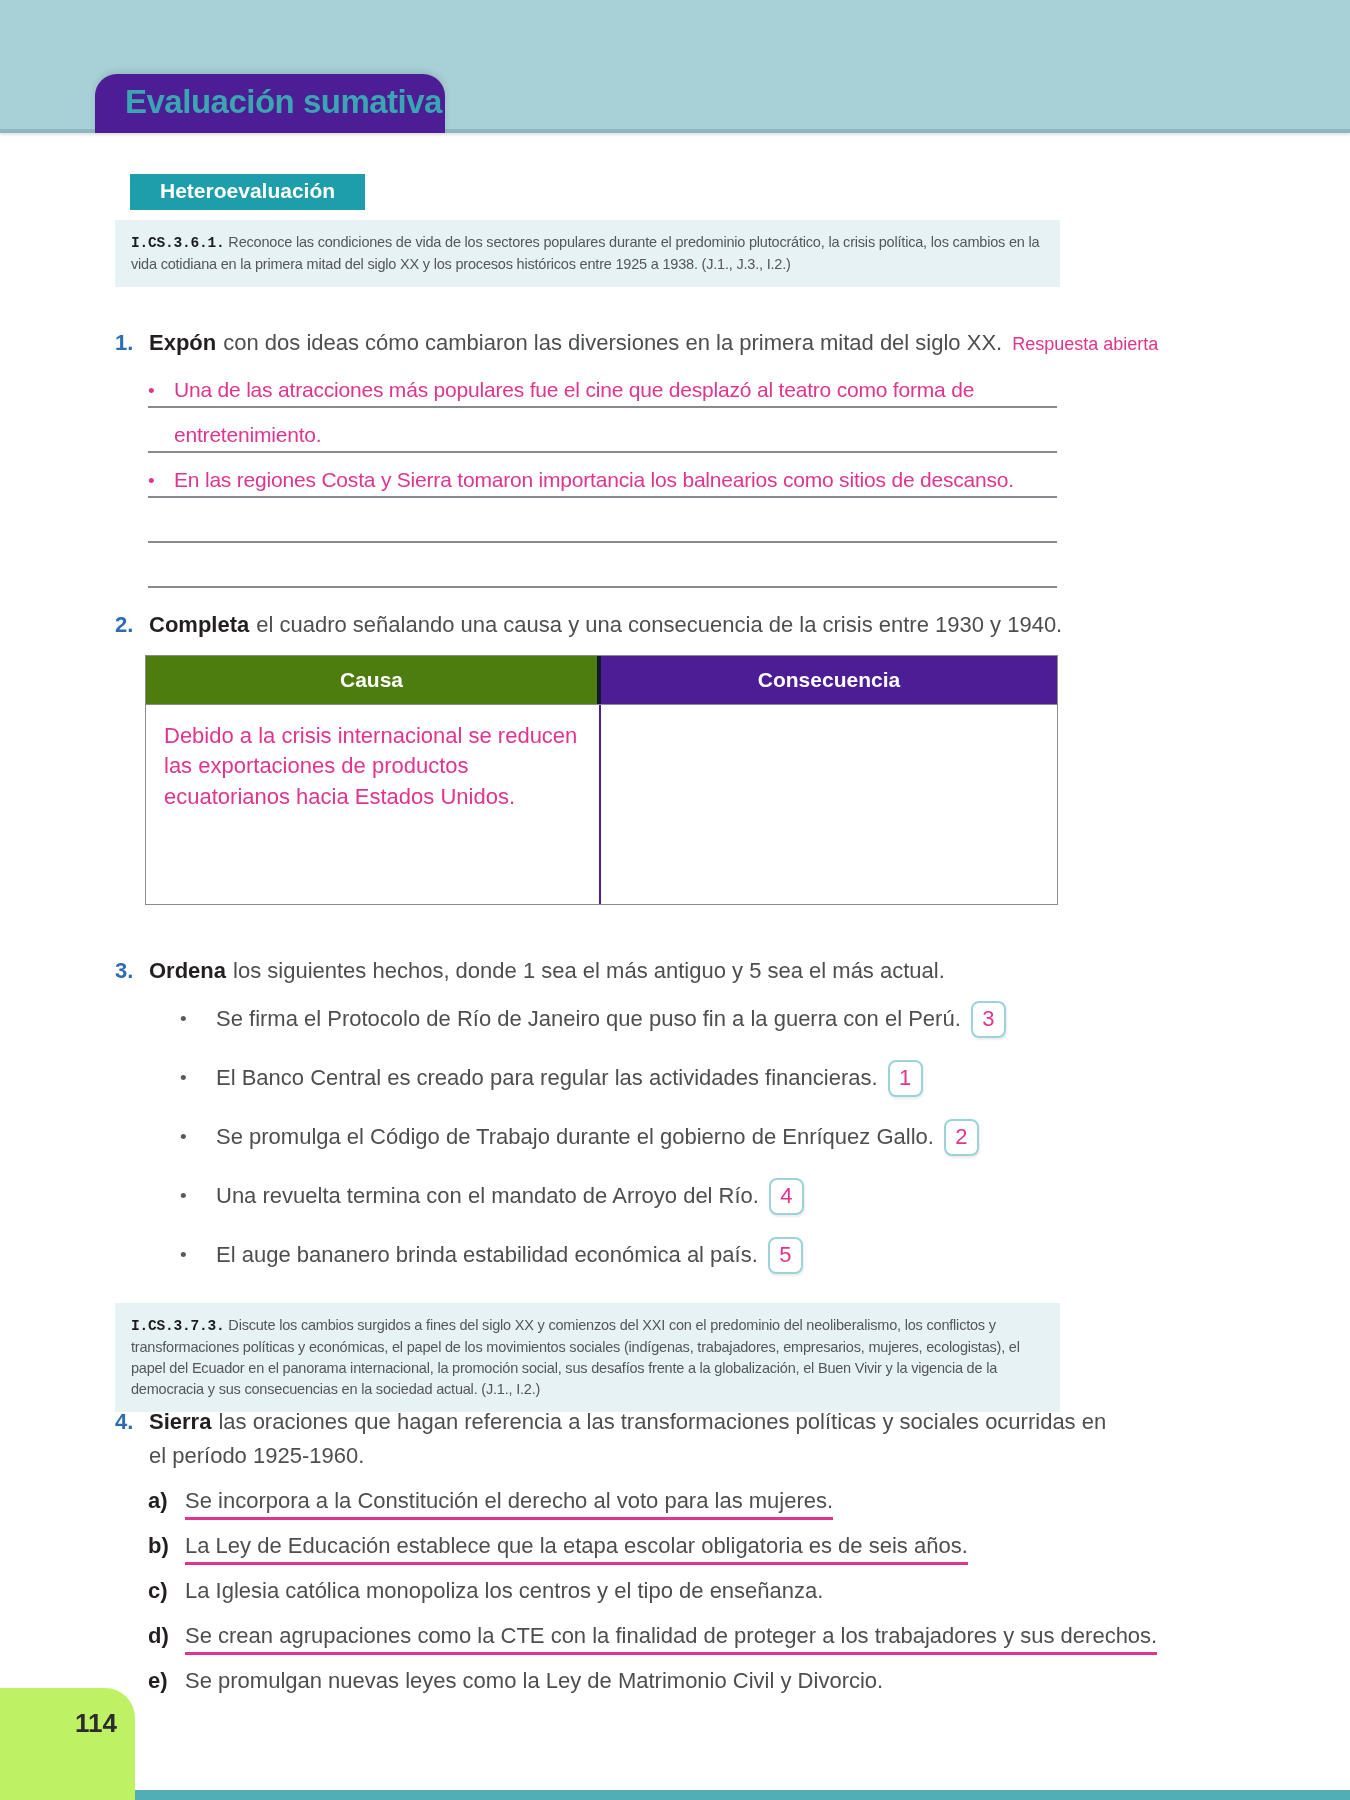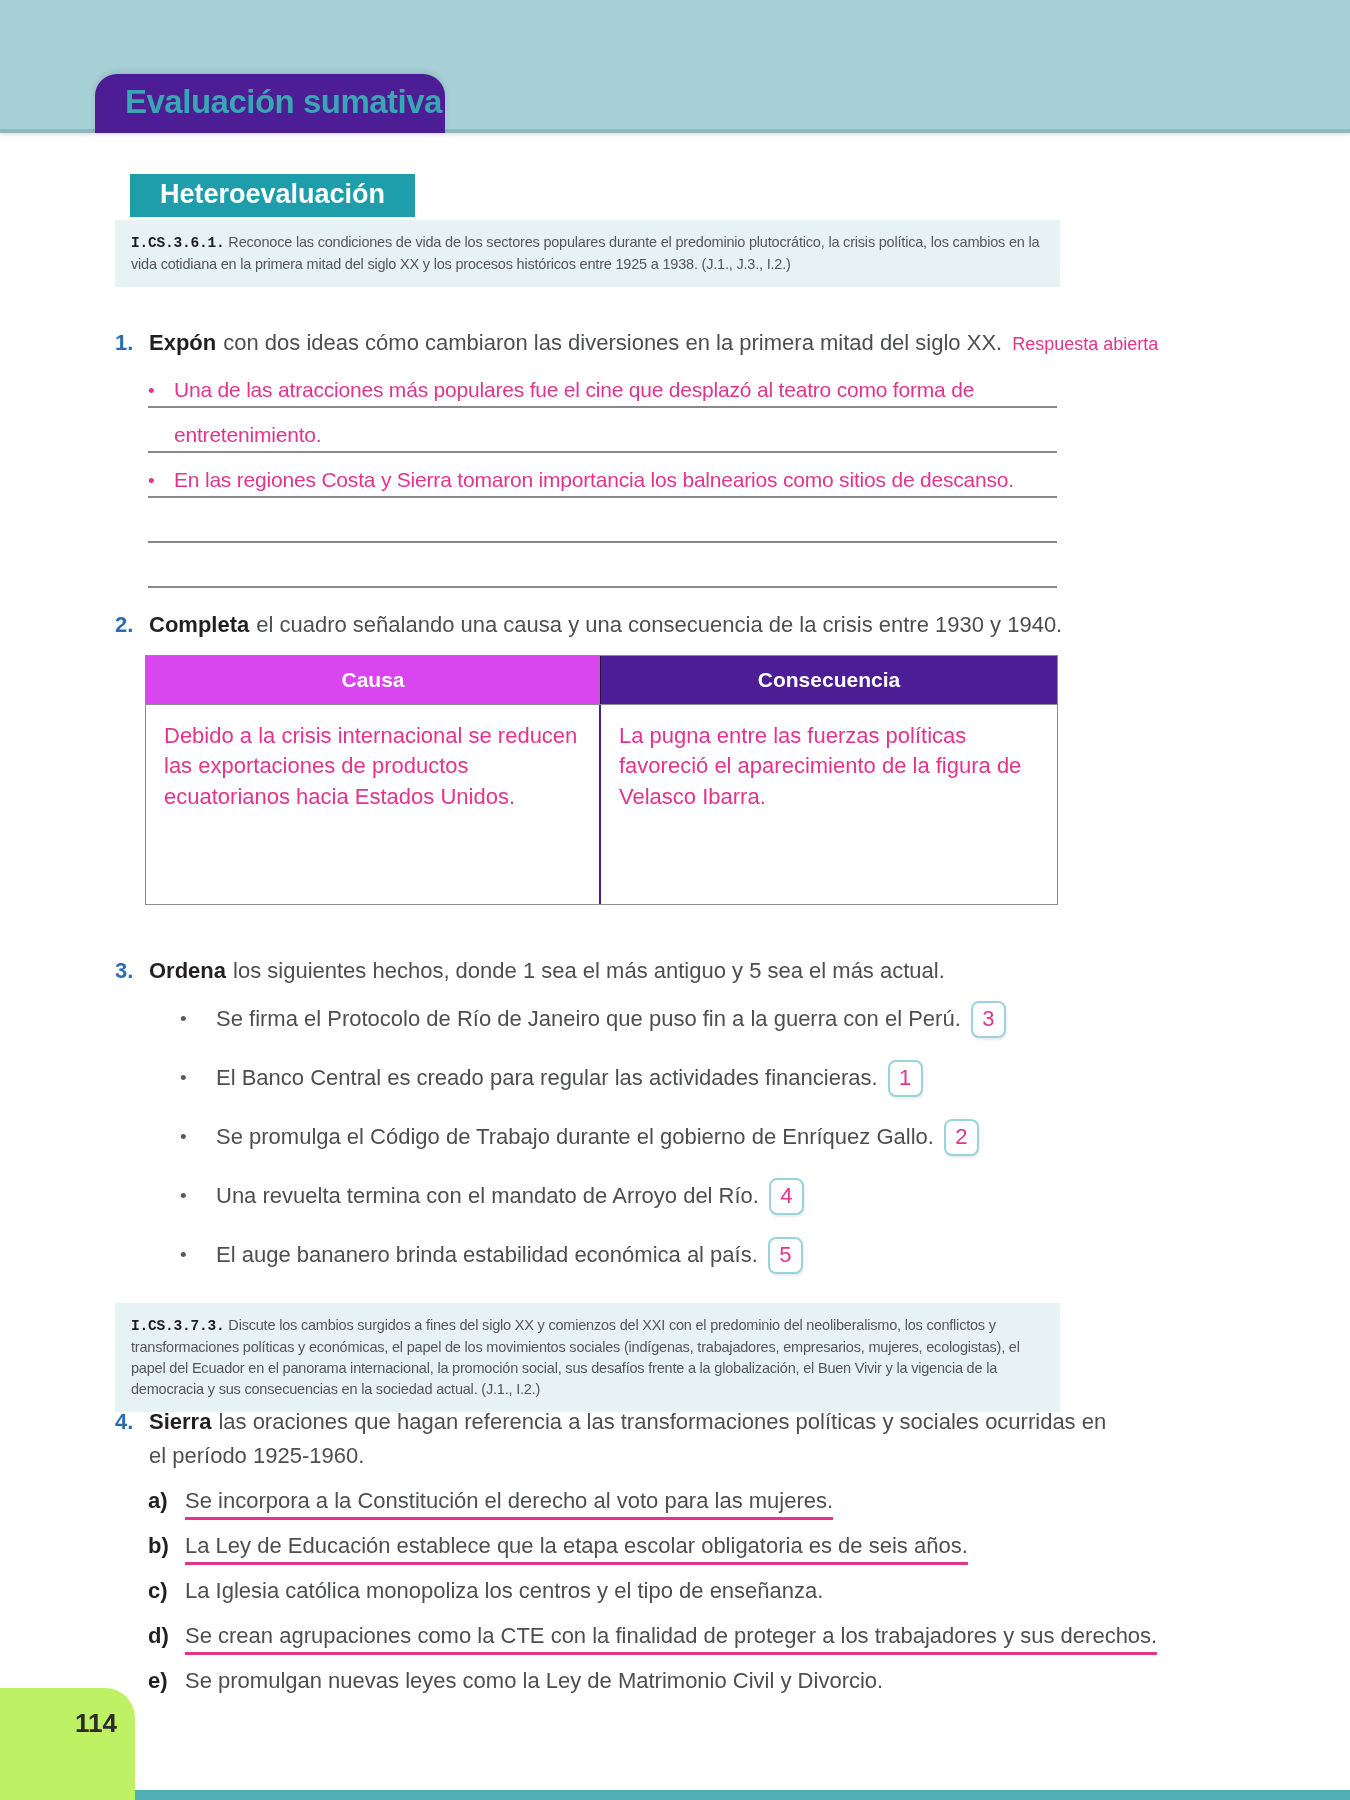--- a/index.html
+++ b/index.html
@@ -8,21 +8,21 @@
   .page { position:relative; width:1350px; height:1800px; background:#ffffff; overflow:hidden; }
 
   
   .band { position:absolute; top:0; left:0; width:100%; height:133px; background:#a7d0d7;
           border-bottom:4px solid #8db8bf; box-shadow:0 2px 3px rgba(0,0,0,0.12); }
   .title-tab { position:absolute; left:95px; top:74px; width:350px; height:59px; background:#4c1d95;
                border-radius:22px 22px 0 0; box-shadow:0 -3px 6px rgba(0,0,0,0.10); }
   .page-title { position:absolute; left:30px; top:9px; font-size:33px; font-weight:bold;
                 color:#3aa6b1; letter-spacing:-0.5px; white-space:nowrap; }
   .badge { position:absolute; left:130px; top:174px; background:#1e9eaa; color:#ffffff;
-           font-weight:bold; font-size:27px; padding:5px 30px 7px 30px; white-space:nowrap; }
+           font-weight:bold; font-size:21px; padding:5px 30px 7px 30px; white-space:nowrap; }
 
   
   .indicator { position:absolute; left:115px; width:945px; background:#e6f2f4; color:#55565a;
                font-size:14.5px; letter-spacing:-0.2px; line-height:1.45; padding:12px 16px; }
   .ind1 { top:220px; }
   .ind2 { top:1303px; }
   .indicator .code { font-weight:bold; color:#1b1b1d;font-family:Liberation Mono, monospace; }
 
   
   .qheader { position:absolute; display:flex; align-items:baseline; color:#4d4e50; font-size:22px; }
@@ -39,21 +39,21 @@
   .answers { position:absolute; left:148px; top:363px; width:909px; }
   .ansline { height:45px; display:flex; align-items:flex-end; border-bottom:2px solid #87898c;
              color:#e0348e; font-size:21px; letter-spacing:-0.2px; padding-bottom:4px; white-space:nowrap; }
   .ansline .bullet { flex:0 0 26px; font-size:19px; }
   .ansline.cont { padding-left:26px; }
 
   
   .ctable { position:absolute; left:145px; top:655px; width:913px; border:1px solid #8a8c8e; background:#fff; }
   .thead { display:flex; height:48px; }
   .th { display:flex; align-items:center; justify-content:center; color:#ffffff; font-weight:bold; font-size:21px; }
-  .th.causa { width:455px; background:#d946ef; border-right:1px solid #0f172a; }
+  .th.causa { width:455px; background:#4d7c0f; border-right:4px solid #0f172a; }
   .th.cons { flex:1; background:#4c1d95; }
   .tbody { display:flex; height:200px; border-top:1px solid #8a8c8e; }
   .td { padding:16px 18px; color:#e0348e; font-size:22px; line-height:1.38; }
   .td.causa { width:455px; border-right:2px solid #4c1d95; }
   .td.cons { flex:1; }
 
   
   .q3items { position:absolute; left:180px; top:1000px; width:1000px; }
   .q3item { display:flex; align-items:center; height:38px; margin-bottom:21px;
             color:#4d4e50; font-size:22px; white-space:nowrap; }
@@ -129,21 +129,20 @@
     </span>
   </div>
 
   <div class="ctable">
     <div class="thead">
       <div class="th causa">Causa</div>
       <div class="th cons">Consecuencia</div>
     </div>
     <div class="tbody">
       <div class="td causa">Debido a la crisis internacional se reducen las exportaciones de productos ecuatorianos hacia Estados Unidos.</div>
-      <div class="td cons">La pugna entre las fuerzas políticas favoreció el aparecimiento de la figura de Velasco Ibarra.</div>
     </div>
   </div>
 
   <div class="qheader" id="q3h">
     <span class="qnum">3.</span>
     <span class="qbody">
       <span class="qverb">Ordena</span><span>los siguientes hechos, donde 1 sea el más antiguo y 5 sea el más actual.</span>
     </span>
   </div>
 

